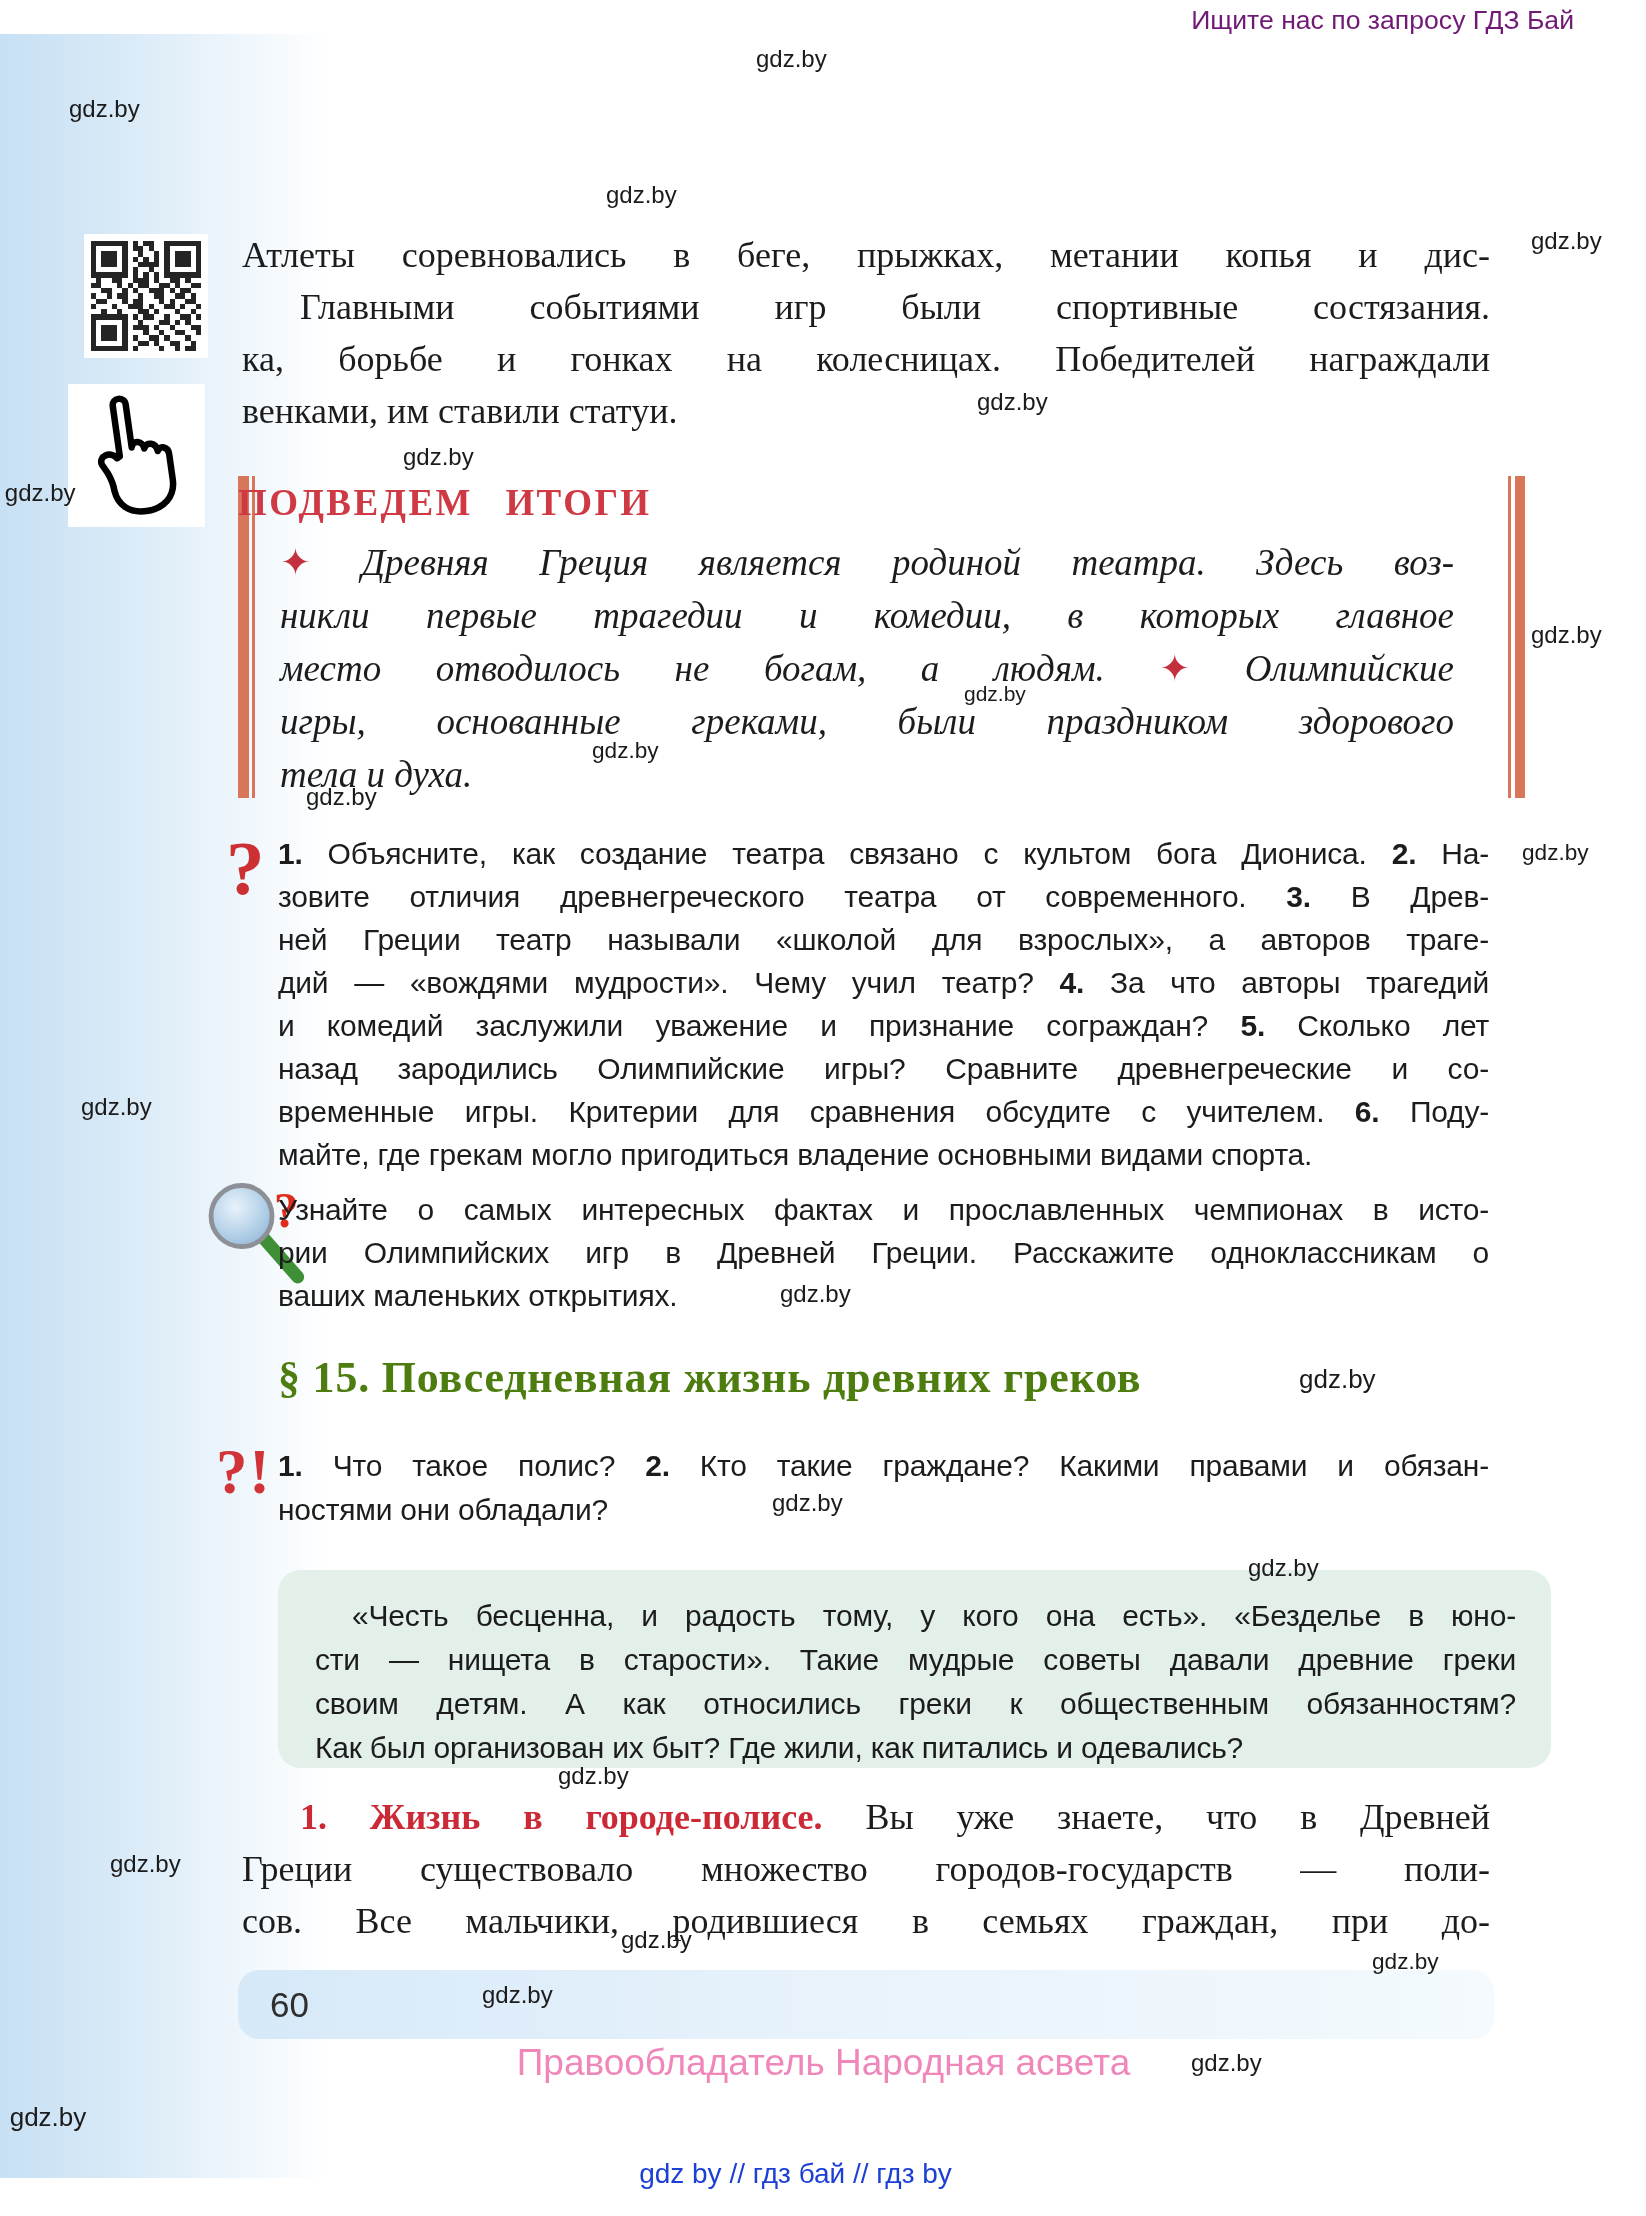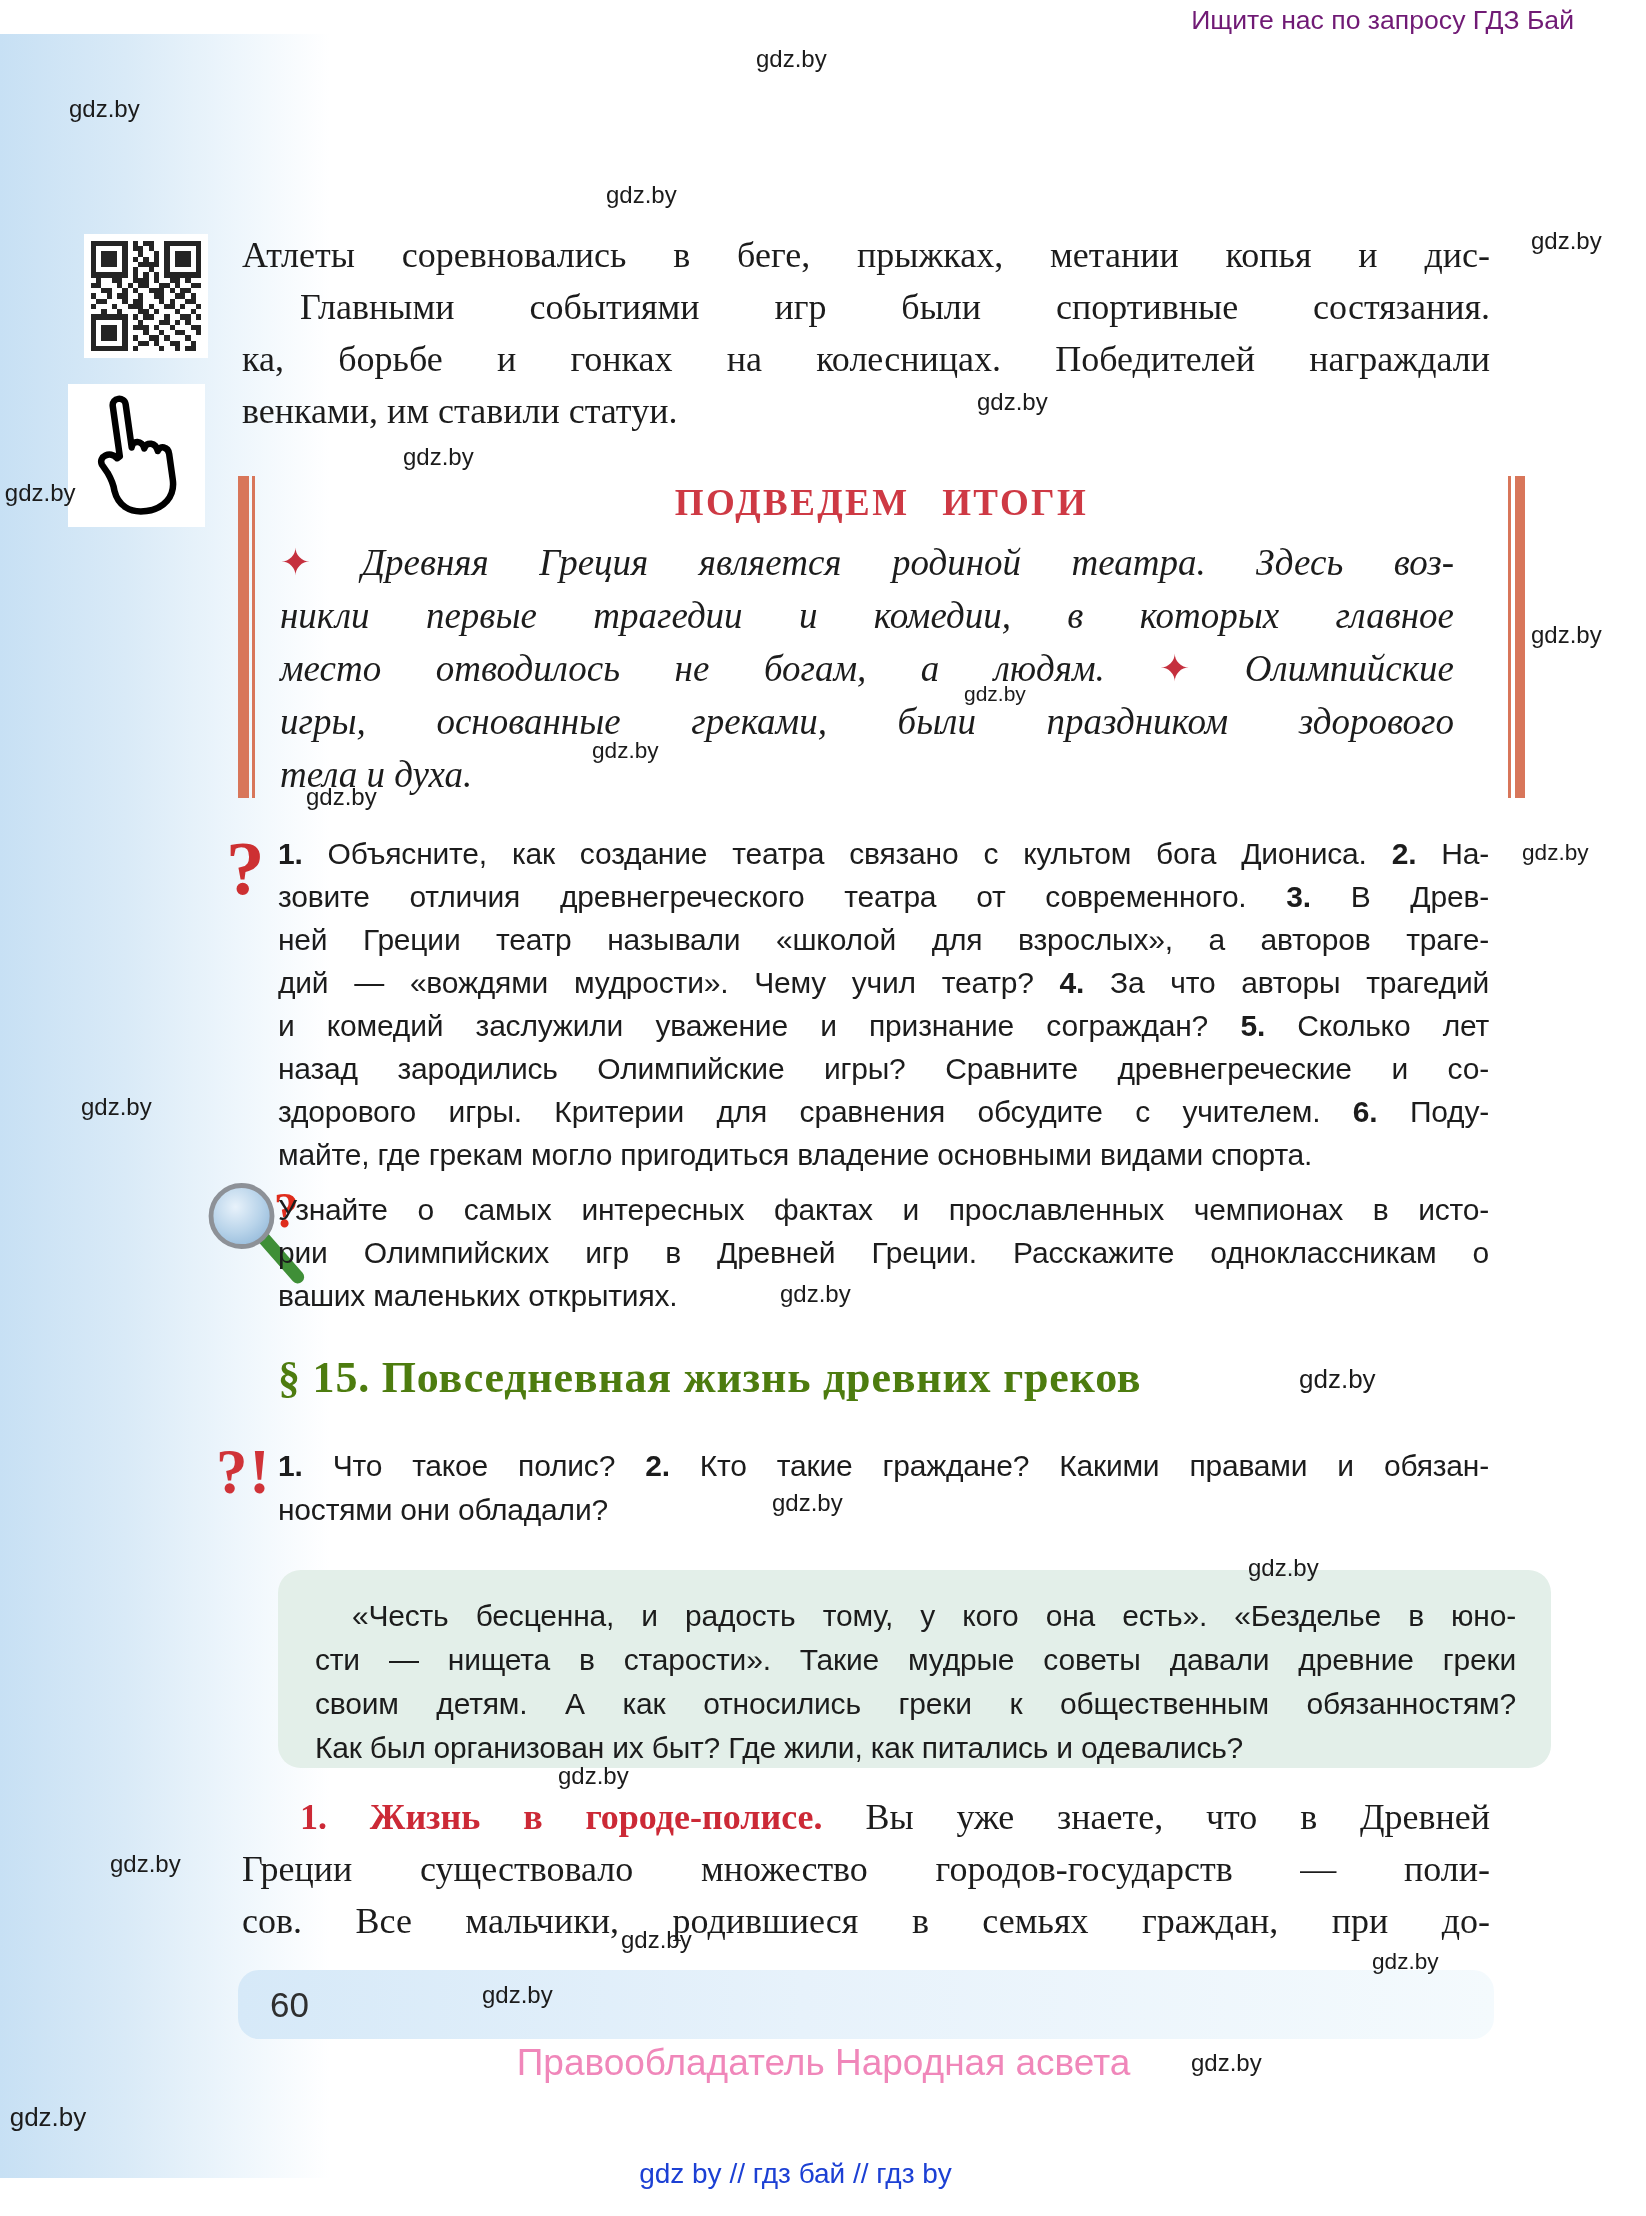--- a/index.html
+++ b/index.html
@@ -34,21 +34,21 @@
   .st{font-style:normal;color:#c5303e;}
 
   .para1{position:absolute;left:242px;top:229px;width:1248px;
          font-size:36px;line-height:52px;}
 
   
   .summary{position:absolute;left:238px;top:476px;width:1287px;height:322px;}
   .sbar{position:absolute;top:0;bottom:0;background:#d8765a;}
   .bl1{left:0;width:10.5px;} .bl2{left:13.7px;width:3.2px;}
   .br2{right:13.7px;width:3.2px;} .br1{right:0;width:10.5px;}
-  .stitle{position:absolute;left:0;right:0;top:4.8px;text-align:center;
+  .stitle{position:absolute;left:0;right:0;top:4.8px;
           font-weight:bold;font-size:37px;color:#ce3944;letter-spacing:2.4px;word-spacing:21px;}
   .sbody{position:absolute;left:42px;right:71px;top:60px;
          font-style:italic;font-size:37px;line-height:53px;}
 
   
   .qicon{position:absolute;left:226px;top:824px;font-weight:bold;font-size:77px;color:#cd3032;
          font-family:"Liberation Serif",serif;}
   .q1{position:absolute;left:278px;top:832px;width:1211px;
       font-family:"Liberation Sans",sans-serif;font-size:30px;line-height:43px;letter-spacing:-0.2px;}
   .magicon{position:absolute;left:203px;top:1177px;}
@@ -145,21 +145,21 @@
   </div>
 
   <div class="qicon">?</div>
   <div class="q1">
       <div class="ln jl"><span class="b">1.</span><span> Объясните, как создание театра связано с культом бога Диониса. </span><span class="b">2.</span><span> На-</span></div>
       <div class="ln jl"><span>зовите отличия древнегреческого театра от современного. </span><span class="b">3.</span><span> В Древ-</span></div>
       <div class="ln jl"><span>ней Греции театр называли «школой для взрослых», а авторов траге-</span></div>
       <div class="ln jl"><span>дий — «вождями мудрости». Чему учил театр? </span><span class="b">4.</span><span> За что авторы трагедий</span></div>
       <div class="ln jl"><span>и комедий заслужили уважение и признание сограждан? </span><span class="b">5.</span><span> Сколько лет</span></div>
       <div class="ln jl"><span>назад зародились Олимпийские игры? Сравните древнегреческие и со-</span></div>
-      <div class="ln jl"><span>здорового игры. Критерии для сравнения обсудите с учителем. </span><span class="b">6.</span><span> Поду-</span></div>
+      <div class="ln jl"><span>временные игры. Критерии для сравнения обсудите с учителем. </span><span class="b">6.</span><span> Поду-</span></div>
       <div class="ln"><span>майте, где грекам могло пригодиться владение основными видами спорта.</span></div>
     </div>
 
   <div class="magicon">
     <svg width="114" height="123" viewBox="0 0 142 152">
       <defs>
         <radialGradient id="lens" cx="40%" cy="35%" r="75%">
           <stop offset="0%" stop-color="#e8f2fb"></stop>
           <stop offset="55%" stop-color="#b9d4ea"></stop>
           <stop offset="100%" stop-color="#8fb6d8"></stop>

